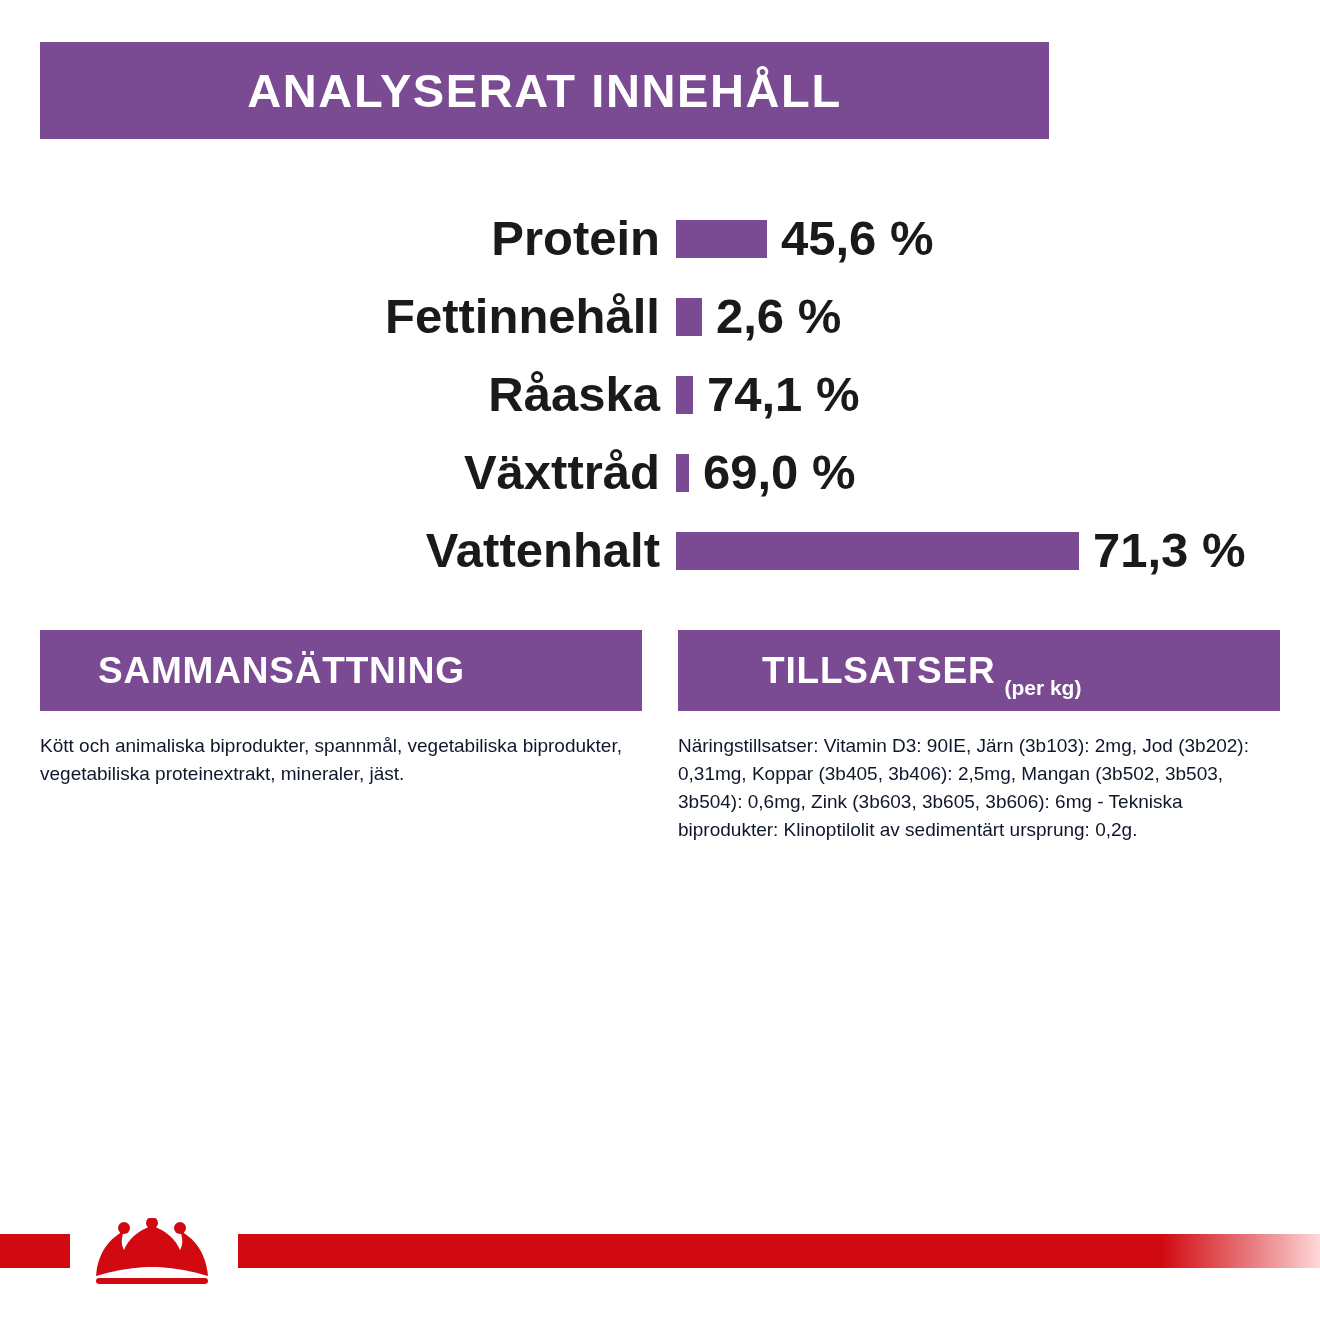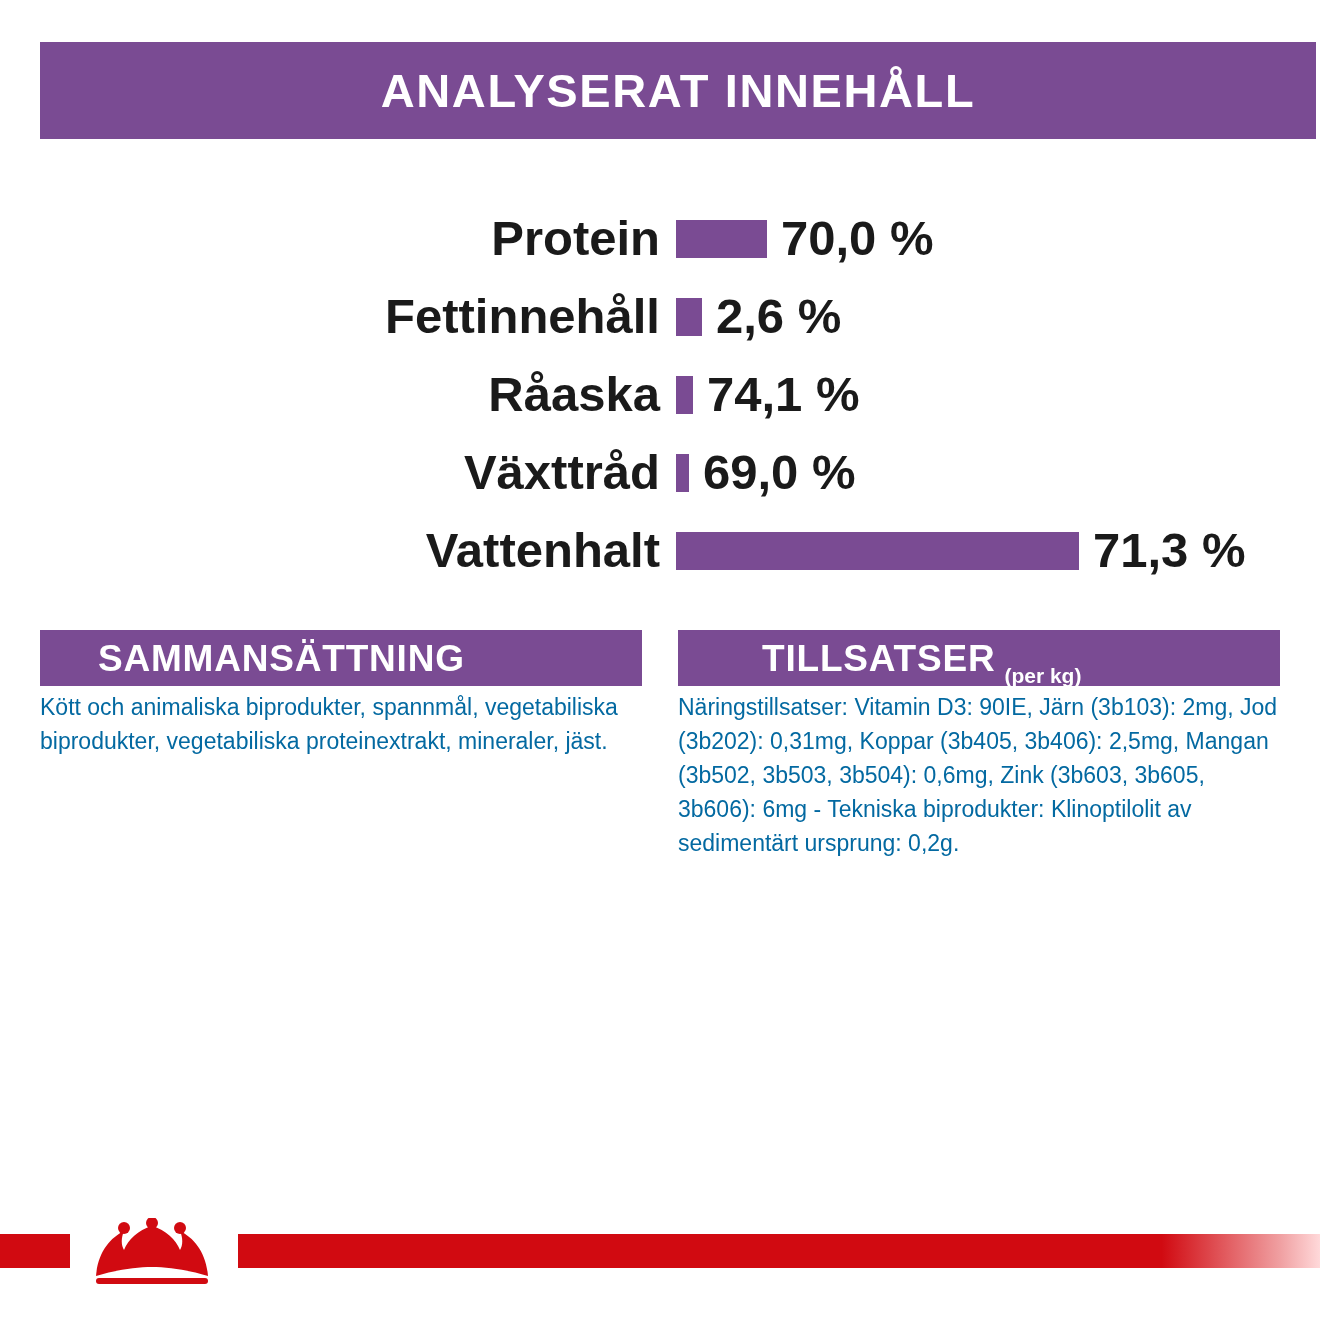--- a/index.html
+++ b/index.html
@@ -18,21 +18,21 @@
   .page {
     position: absolute;
     inset: 0;
   }
 
   
   .analysis-header {
     position: absolute;
     left: 40px;
     top: 42px;
-    width: 1276px;
+    width: 1009px;
     height: 97px;
     background: #7a4b93;
     display: flex;
     align-items: center;
     justify-content: center;
   }
   .analysis-header .title {
     color: #ffffff;
     font-size: 47px;
     font-weight: bold;
@@ -89,21 +89,21 @@
     top: 630px;
     width: 1240px;
     display: flex;
     gap: 36px;
   }
   .panel {
     width: 602px;
   }
   .panel-header {
     background: #7a4b93;
-    height: 56px;
+    height: 81px;
     display: flex;
     align-items: center;
     padding: 0 0 0 58px;
     box-sizing: border-box;
   }
   .panel-header.right {
     padding-left: 84px;
   }
   .panel-header .panel-title {
     color: #ffffff;
@@ -117,23 +117,23 @@
     color: #ffffff;
     font-size: 21px;
     font-weight: bold;
     margin-left: 9px;
     line-height: 1;
     position: relative;
     top: 5px;
     margin-top: 24px;
   }
   .panel-body {
-    margin-top: 4px;
-    font-size: 23px;
-    color: #0369a1;
+    margin-top: 21px;
+    font-size: 19px;
+    color: #0f172a;
     line-height: 1.48;
   }
 
   
   .brand-bar {
     position: absolute;
     left: 0;
     right: 0;
     bottom: 52px;
     height: 34px;
@@ -165,21 +165,21 @@
   <div class="analysis-header">
     <div class="title">ANALYSERAT INNEHÅLL</div>
   </div>
 
   <div class="chart">
 
     <div class="chart-row">
       <div class="chart-label">Protein</div>
       <div class="chart-bar-wrap">
         <div class="chart-bar" style="width:91px"></div>
-        <div class="chart-value">70,0 %</div>
+        <div class="chart-value">45,6 %</div>
       </div>
     </div>
 
     <div class="chart-row">
       <div class="chart-label">Fettinnehåll</div>
       <div class="chart-bar-wrap">
         <div class="chart-bar" style="width:26px"></div>
         <div class="chart-value">2,6 %</div>
       </div>
     </div>

